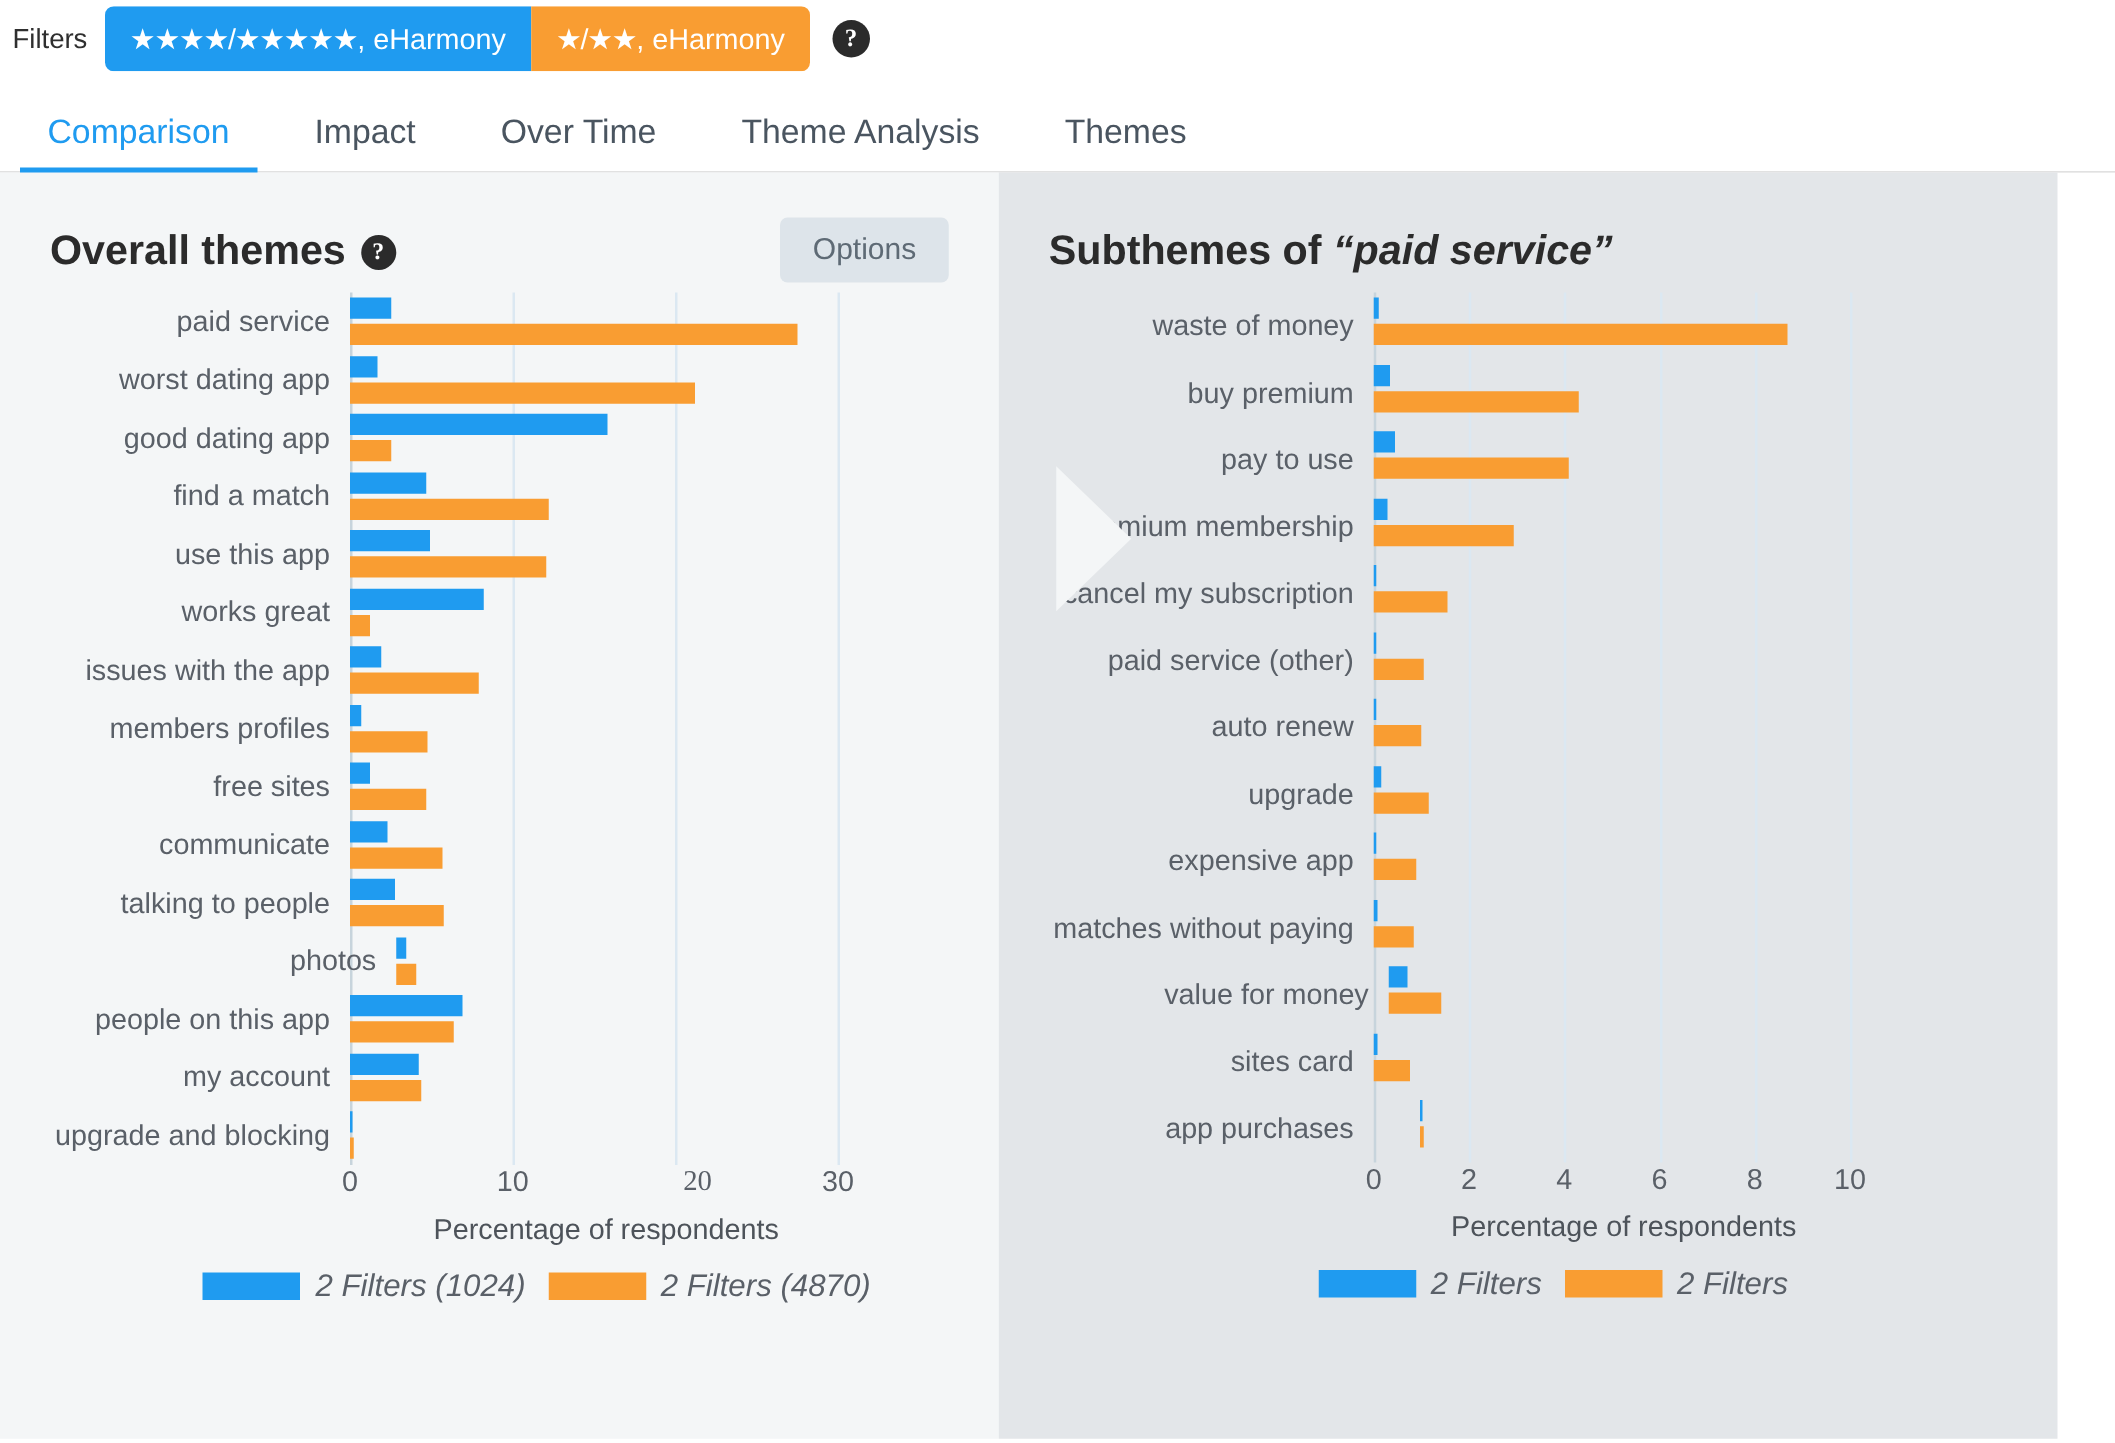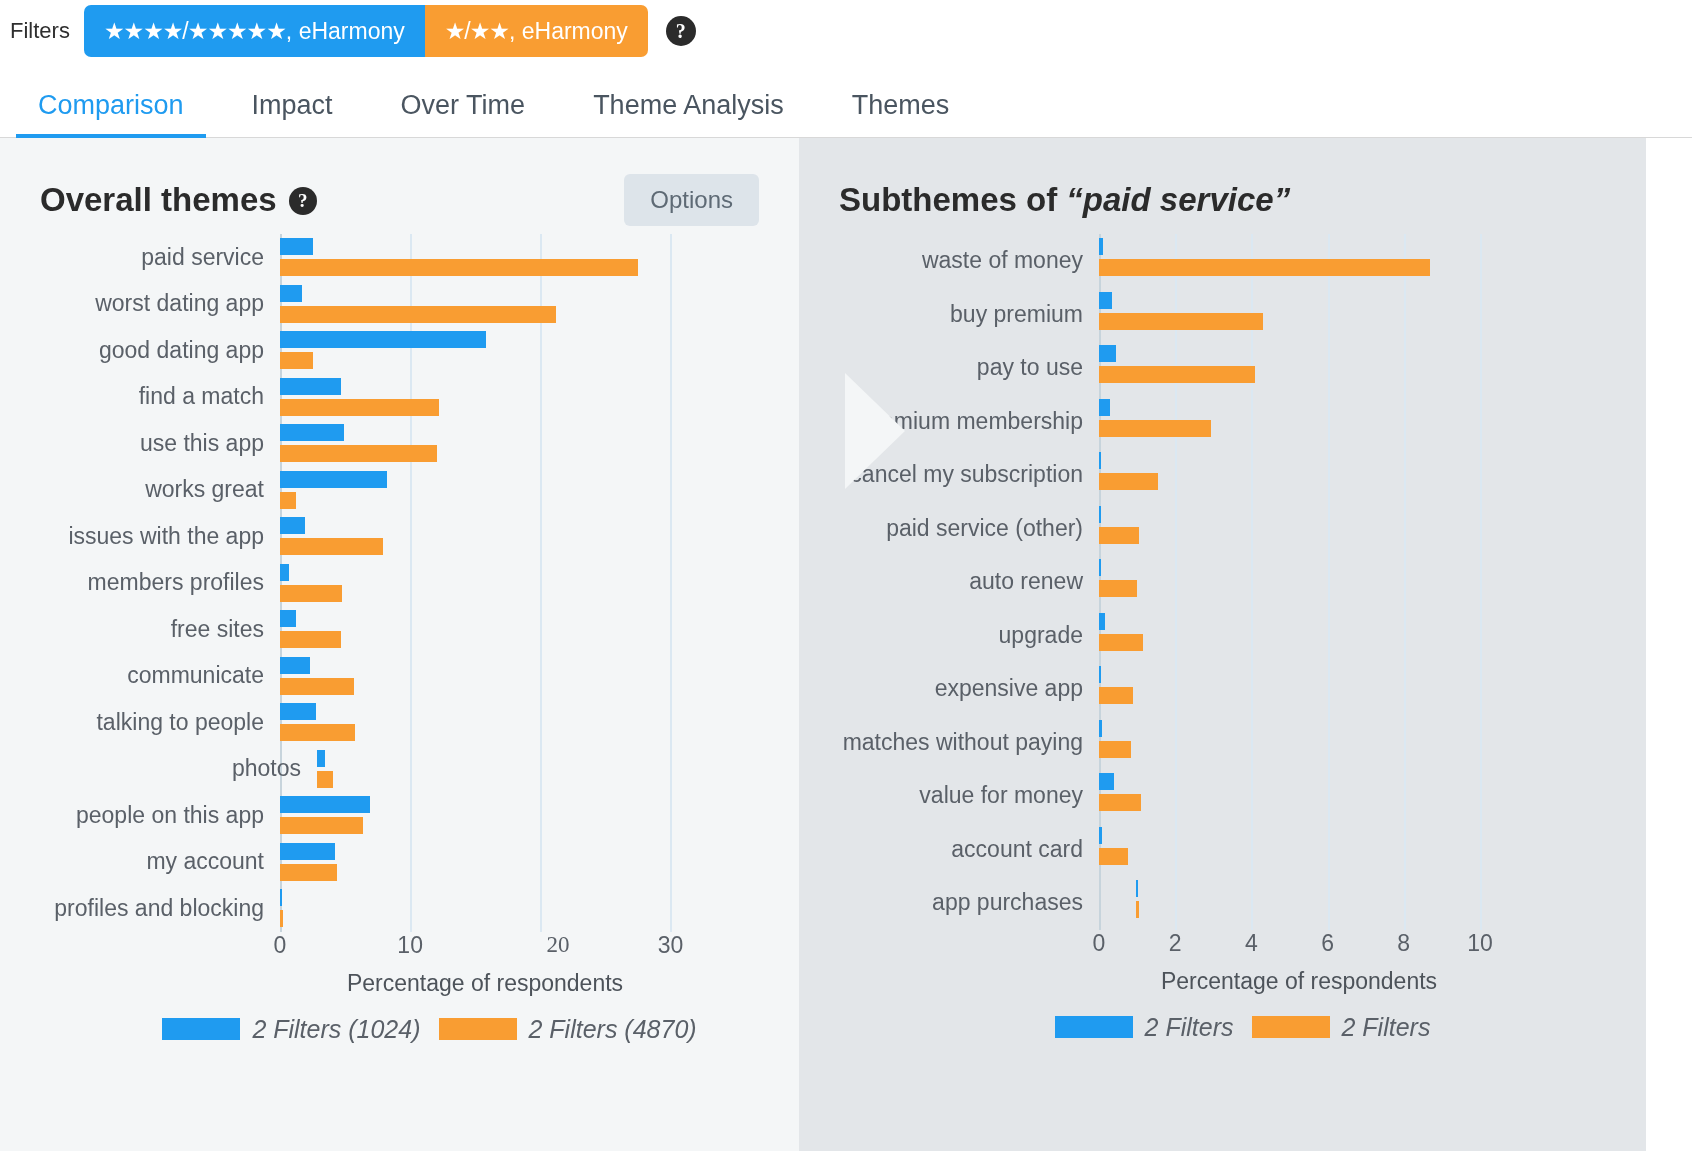--- a/index.html
+++ b/index.html
@@ -356,21 +356,21 @@
             </div>
           </div>
           <div class="row" style="height: 46.5px;">
             <div class="row-label" style="width: 280px;">my account</div>
             <div class="bars-cell" style="width: 410px; flex: 0 0 410px;">
               <div class="bar blue" style="width: 54.6667px;"></div>
               <div class="bar orange" style="width: 57.2698px;"></div>
             </div>
           </div>
           <div class="row" style="height: 46.5px;">
-            <div class="row-label" style="width: 280px;">profiles and blocking</div>
+            <div class="row-label" style="width: 280px;">upgrade and blocking</div>
             <div class="bars-cell" style="width: 410px; flex: 0 0 410px;">
               <div class="bar blue" style="width: 0px;"></div>
               <div class="bar orange" style="width: 3px;"></div>
             </div>
           </div>
         </div>
         <div class="xaxis" style="margin-left: 280px; width: 410px;">
           <div class="xtick" style="left: 0px;">0</div>
           <div class="xtick" style="left: 130.159px;">10</div>
           <div class="xtick" style="left: 278px; font-family: Liberation Serif, serif;">20</div>
@@ -471,29 +471,29 @@
               <div class="bar orange" style="width: 34.2857px;"></div>
             </div>
           </div>
           <div class="row" style="height: 53.5px;">
             <div class="row-label" style="width: 300px;">matches without paying</div>
             <div class="bars-cell" style="width: 400px; flex: 0 0 400px;">
               <div class="bar blue" style="width: 3.04762px;"></div>
               <div class="bar orange" style="width: 32.381px;"></div>
             </div>
           </div>
-          <div class="row" style="height: 53.5px;">
+          <div class="row" style="height: 53.5px; padding-left: 12px;">
             <div class="row-label" style="width: 300px;">value for money</div>
             <div class="bars-cell" style="width: 400px; flex: 0 0 400px;">
               <div class="bar blue" style="width: 15.2381px;"></div>
               <div class="bar orange" style="width: 41.9048px;"></div>
             </div>
           </div>
           <div class="row" style="height: 53.5px;">
-            <div class="row-label" style="width: 300px;">account card</div>
+            <div class="row-label" style="width: 300px;">sites card</div>
             <div class="bars-cell" style="width: 400px; flex: 0 0 400px;">
               <div class="bar blue" style="width: 3.04762px;"></div>
               <div class="bar orange" style="width: 28.5714px;"></div>
             </div>
           </div>
           <div class="row" style="height: 53.5px; gap: 37px;">
             <div class="row-label" style="width: 300px;">app purchases</div>
             <div class="bars-cell" style="width: 400px; flex: 0 0 400px;">
               <div class="bar blue" style="width: 0px;"></div>
               <div class="bar orange" style="width: 3px;"></div>

